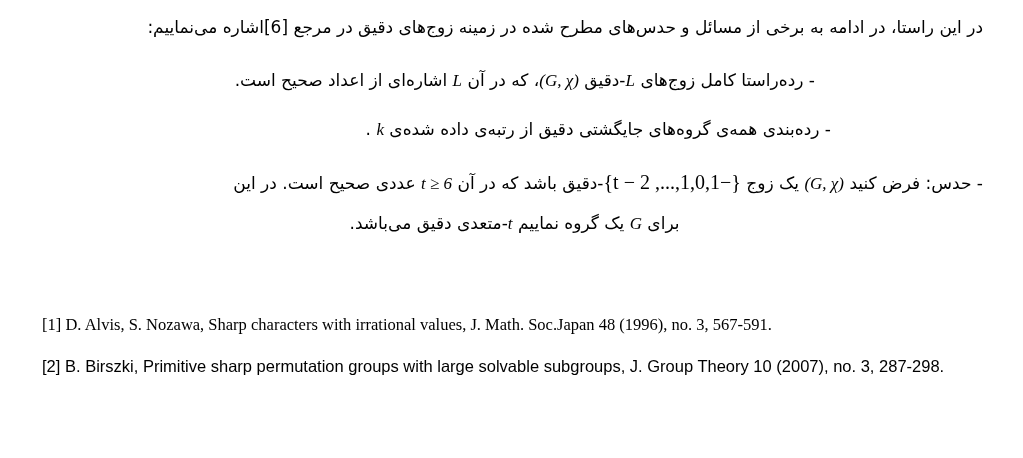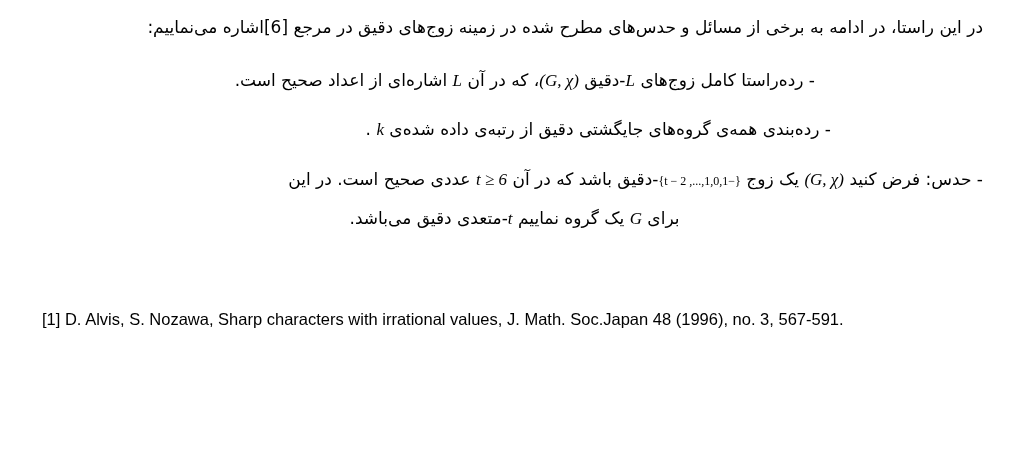--- a/index.html
+++ b/index.html
@@ -46,36 +46,36 @@
   .rtl-line.cont    { padding-right: 0px; margin-top: -10px; text-align: center; }
 
   .math {
     font-family: "Liberation Serif", serif;
     font-style: italic;
     font-size: 17px;
   }
   .math-up {
     font-family: "Liberation Serif", serif;
     font-style: normal;
-    font-size: 12px;
+    font-size: 20px;
   }
 
   
   .refs {
     direction: ltr;
     text-align: justify;
     font-family: "Liberation Sans", sans-serif;
     font-size: 16.5px;
     line-height: 1.45;
     padding: 0 44px 0 42px;
   }
   .ref {
     margin: 0 0 18px 0;
   }
-  .ref-1 { margin-top: 76px; }
+  .ref-1 { margin-top: 76px; font-family: Liberation Serif, serif; }
   .ref .tag { white-space: nowrap; }
 </style>
 </head>
 <body>
 
 <div class="page">
 
   <div class="rtl-block">
 
     <p class="rtl-line intro">در این راستا، در ادامه به برخی از مسائل و حدس‌های مطرح شده در زمینه زوج‌های دقیق در مرجع [6]اشاره می‌نماییم:</p>
@@ -110,15 +110,19 @@
       <span>یک گروه نماییم</span>
       <span class="math">t</span><span>-متعدی دقیق می‌باشد.</span>
     </p>
   </div>
 
   <div class="refs">
     <p class="ref ref-1">
       <span class="tag">[1]</span>
       <span>D. Alvis, S. Nozawa, Sharp characters with irrational values, J. Math. Soc.Japan 48 (1996), no. 3, 567-591.</span>
     </p>
+    <p class="ref">
+      <span class="tag">[2]</span>
+      <span>B. Birszki, Primitive sharp permutation groups with large solvable subgroups, J. Group Theory 10 (2007), no. 3, 287-298.</span>
+    </p>
   </div>
 
 </div>
 
 </body></html>

